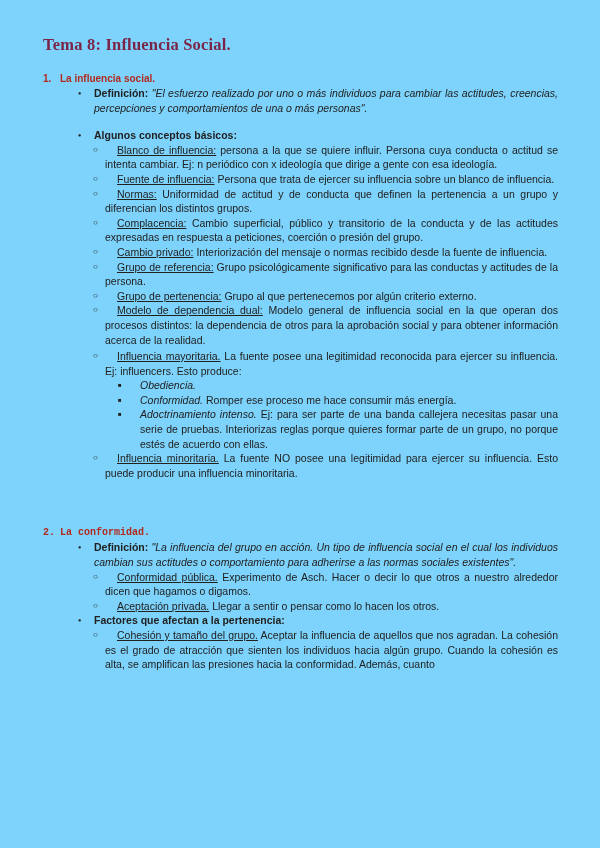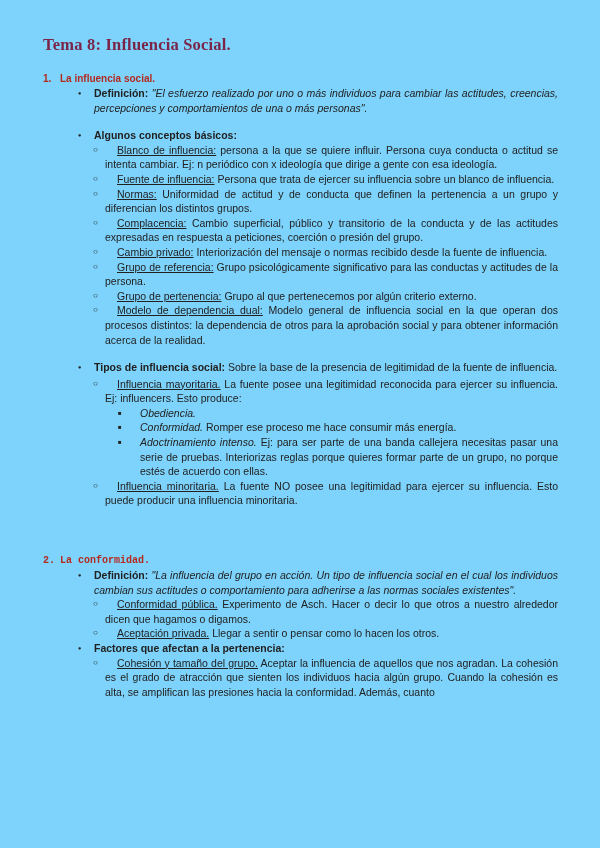--- a/index.html
+++ b/index.html
@@ -109,25 +109,20 @@
       <span class="b2">○</span>
       <span class="term">Grupo de pertenencia:</span>
       <span>Grupo al que pertenecemos por algún criterio externo.</span>
     </div>
     <div class="li l2">
       <span class="b2">○</span>
       <span class="term">Modelo de dependencia dual:</span>
       <span>Modelo general de influencia social en la que operan dos procesos distintos: la dependencia de otros para la aprobación social y para obtener información acerca de la realidad.</span>
     </div>
 
-    <div class="li l1 gap">
-      <span class="b1">●</span>
-      <span class="bold">Tipos de influencia social:</span>
-      <span>Sobre la base de la presencia de legitimidad de la fuente de influencia.</span>
-    </div>
 
     <div class="li l2 mt2">
       <span class="b2">○</span>
       <span class="term">Influencia mayoritaria.</span>
       <span>La fuente posee una legitimidad reconocida para ejercer su influencia. Ej: influencers. Esto produce:</span>
     </div>
 
     <div class="li l3">
       <span class="b3">■</span>
       <span class="it">Obediencia.</span>

